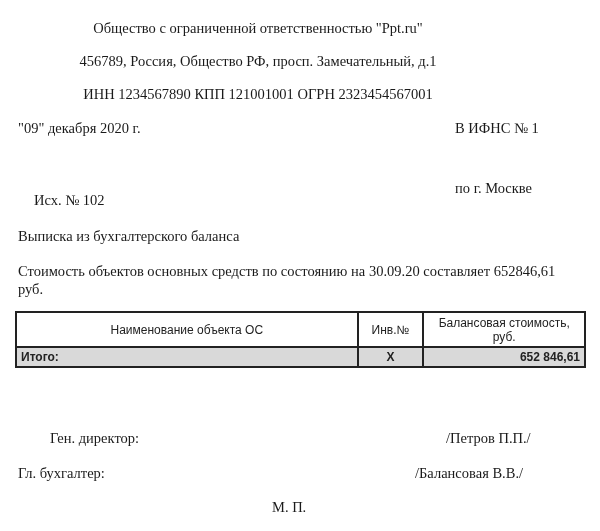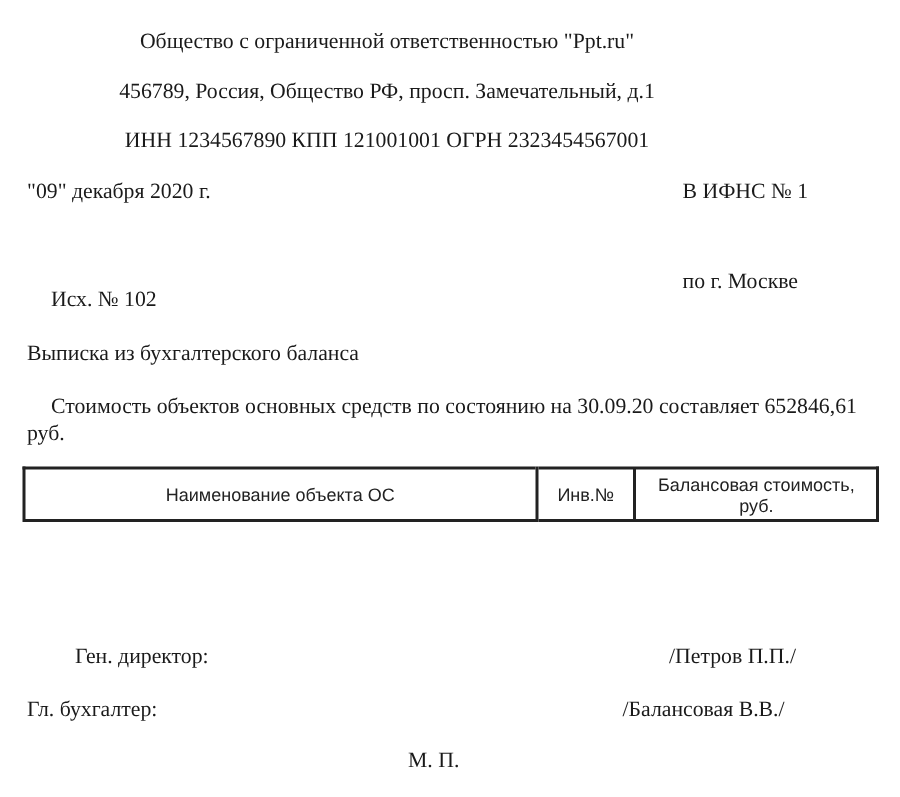--- a/index.html
+++ b/index.html
@@ -27,35 +27,40 @@
 <div class="abs center" style="top:20px;">Общество с ограниченной ответственностью "Ppt.ru"</div>
 <div class="abs center" style="top:53px;">456789, Россия, Общество РФ, просп. Замечательный, д.1</div>
 <div class="abs center" style="top:86px;">ИНН 1234567890 КПП 121001001 ОГРН 2323454567001</div>
 
 <div class="abs" style="left:18px; top:120px;">"09" декабря 2020 г.</div>
 <div class="abs" style="left:455px; top:120px;">В ИФНС № 1</div>
 <div class="abs" style="left:455px; top:156px;margin-top:24px;">по г. Москве</div>
 
 <div class="abs" style="left:18px; top:192px;margin-left:16px;">Исх. № 102</div>
 <div class="abs" style="left:18px; top:228px;">Выписка из бухгалтерского баланса</div>
-<div class="abs" style="left:34px; top:263px;">Стоимость объектов основных средств по состоянию на 30.09.20 составляет 652846,61</div>
+<div class="abs" style="left:18px; top:263px;">Стоимость объектов основных средств по состоянию на 30.09.20 составляет 652846,61</div>
 <div class="abs" style="left:18px; top:281px;">руб.</div>
 
 <table class="os">
   <colgroup>
       <col style="width:343px">
       <col style="width:66px">
       <col style="width:162px">
     </colgroup>
   <tbody>
       <tr class="head">
     <th>Наименование объекта ОС</th>
     <th>Инв.№</th>
     <th>Балансовая стоимость, руб.</th>
   </tr>
+  <tr class="total">
+    <td>Итого:</td>
+    <td class="c2 inv">X</td>
+    <td class="c3 val" style="vertical-align:middle;">652 846,61</td>
+  </tr>
 </tbody>
   </table>
 
 <div class="abs" style="left:18px; top:430px;margin-left:32px;">Ген. директор:</div>
 <div class="abs" style="left:410px; top:430px;margin-left:36px;">/Петров П.П./</div>
 <div class="abs" style="left:18px; top:465px;">Гл. бухгалтер:</div>
 <div class="abs" style="left:415px; top:465px;">/Балансовая В.В./</div>
 <div class="abs" style="left:272px; top:499px;">М. П.</div>
 
 </body></html>

